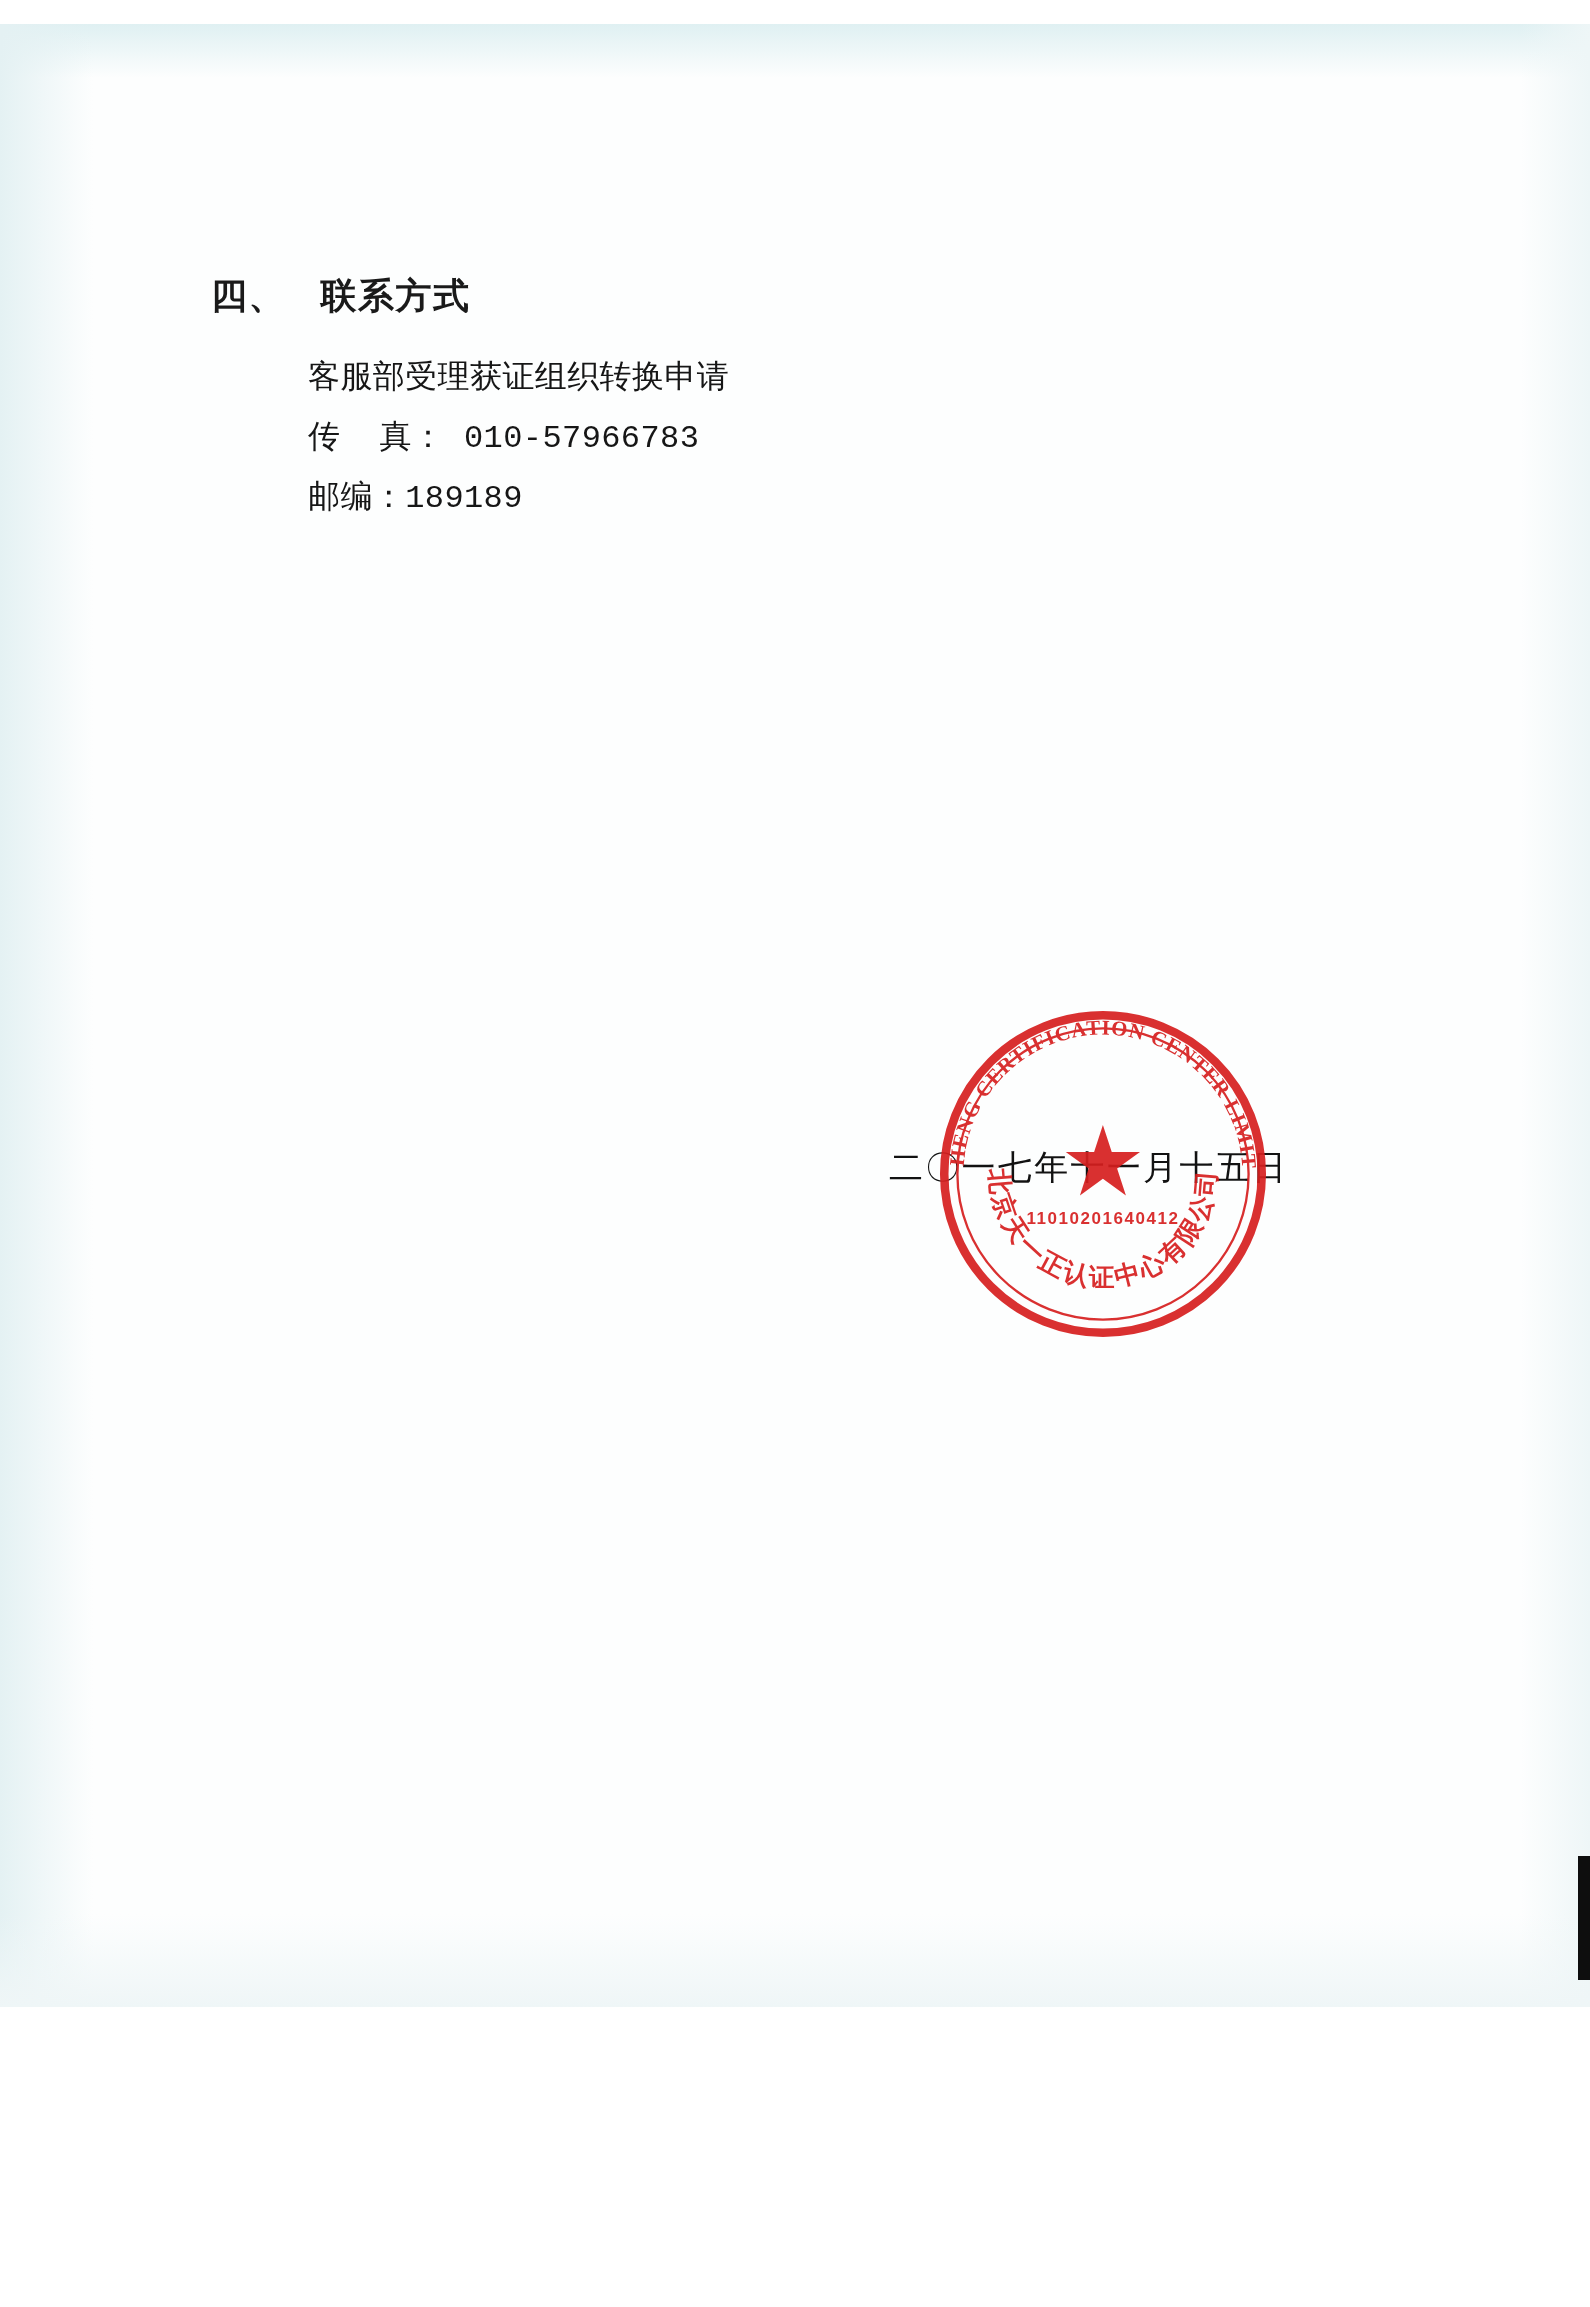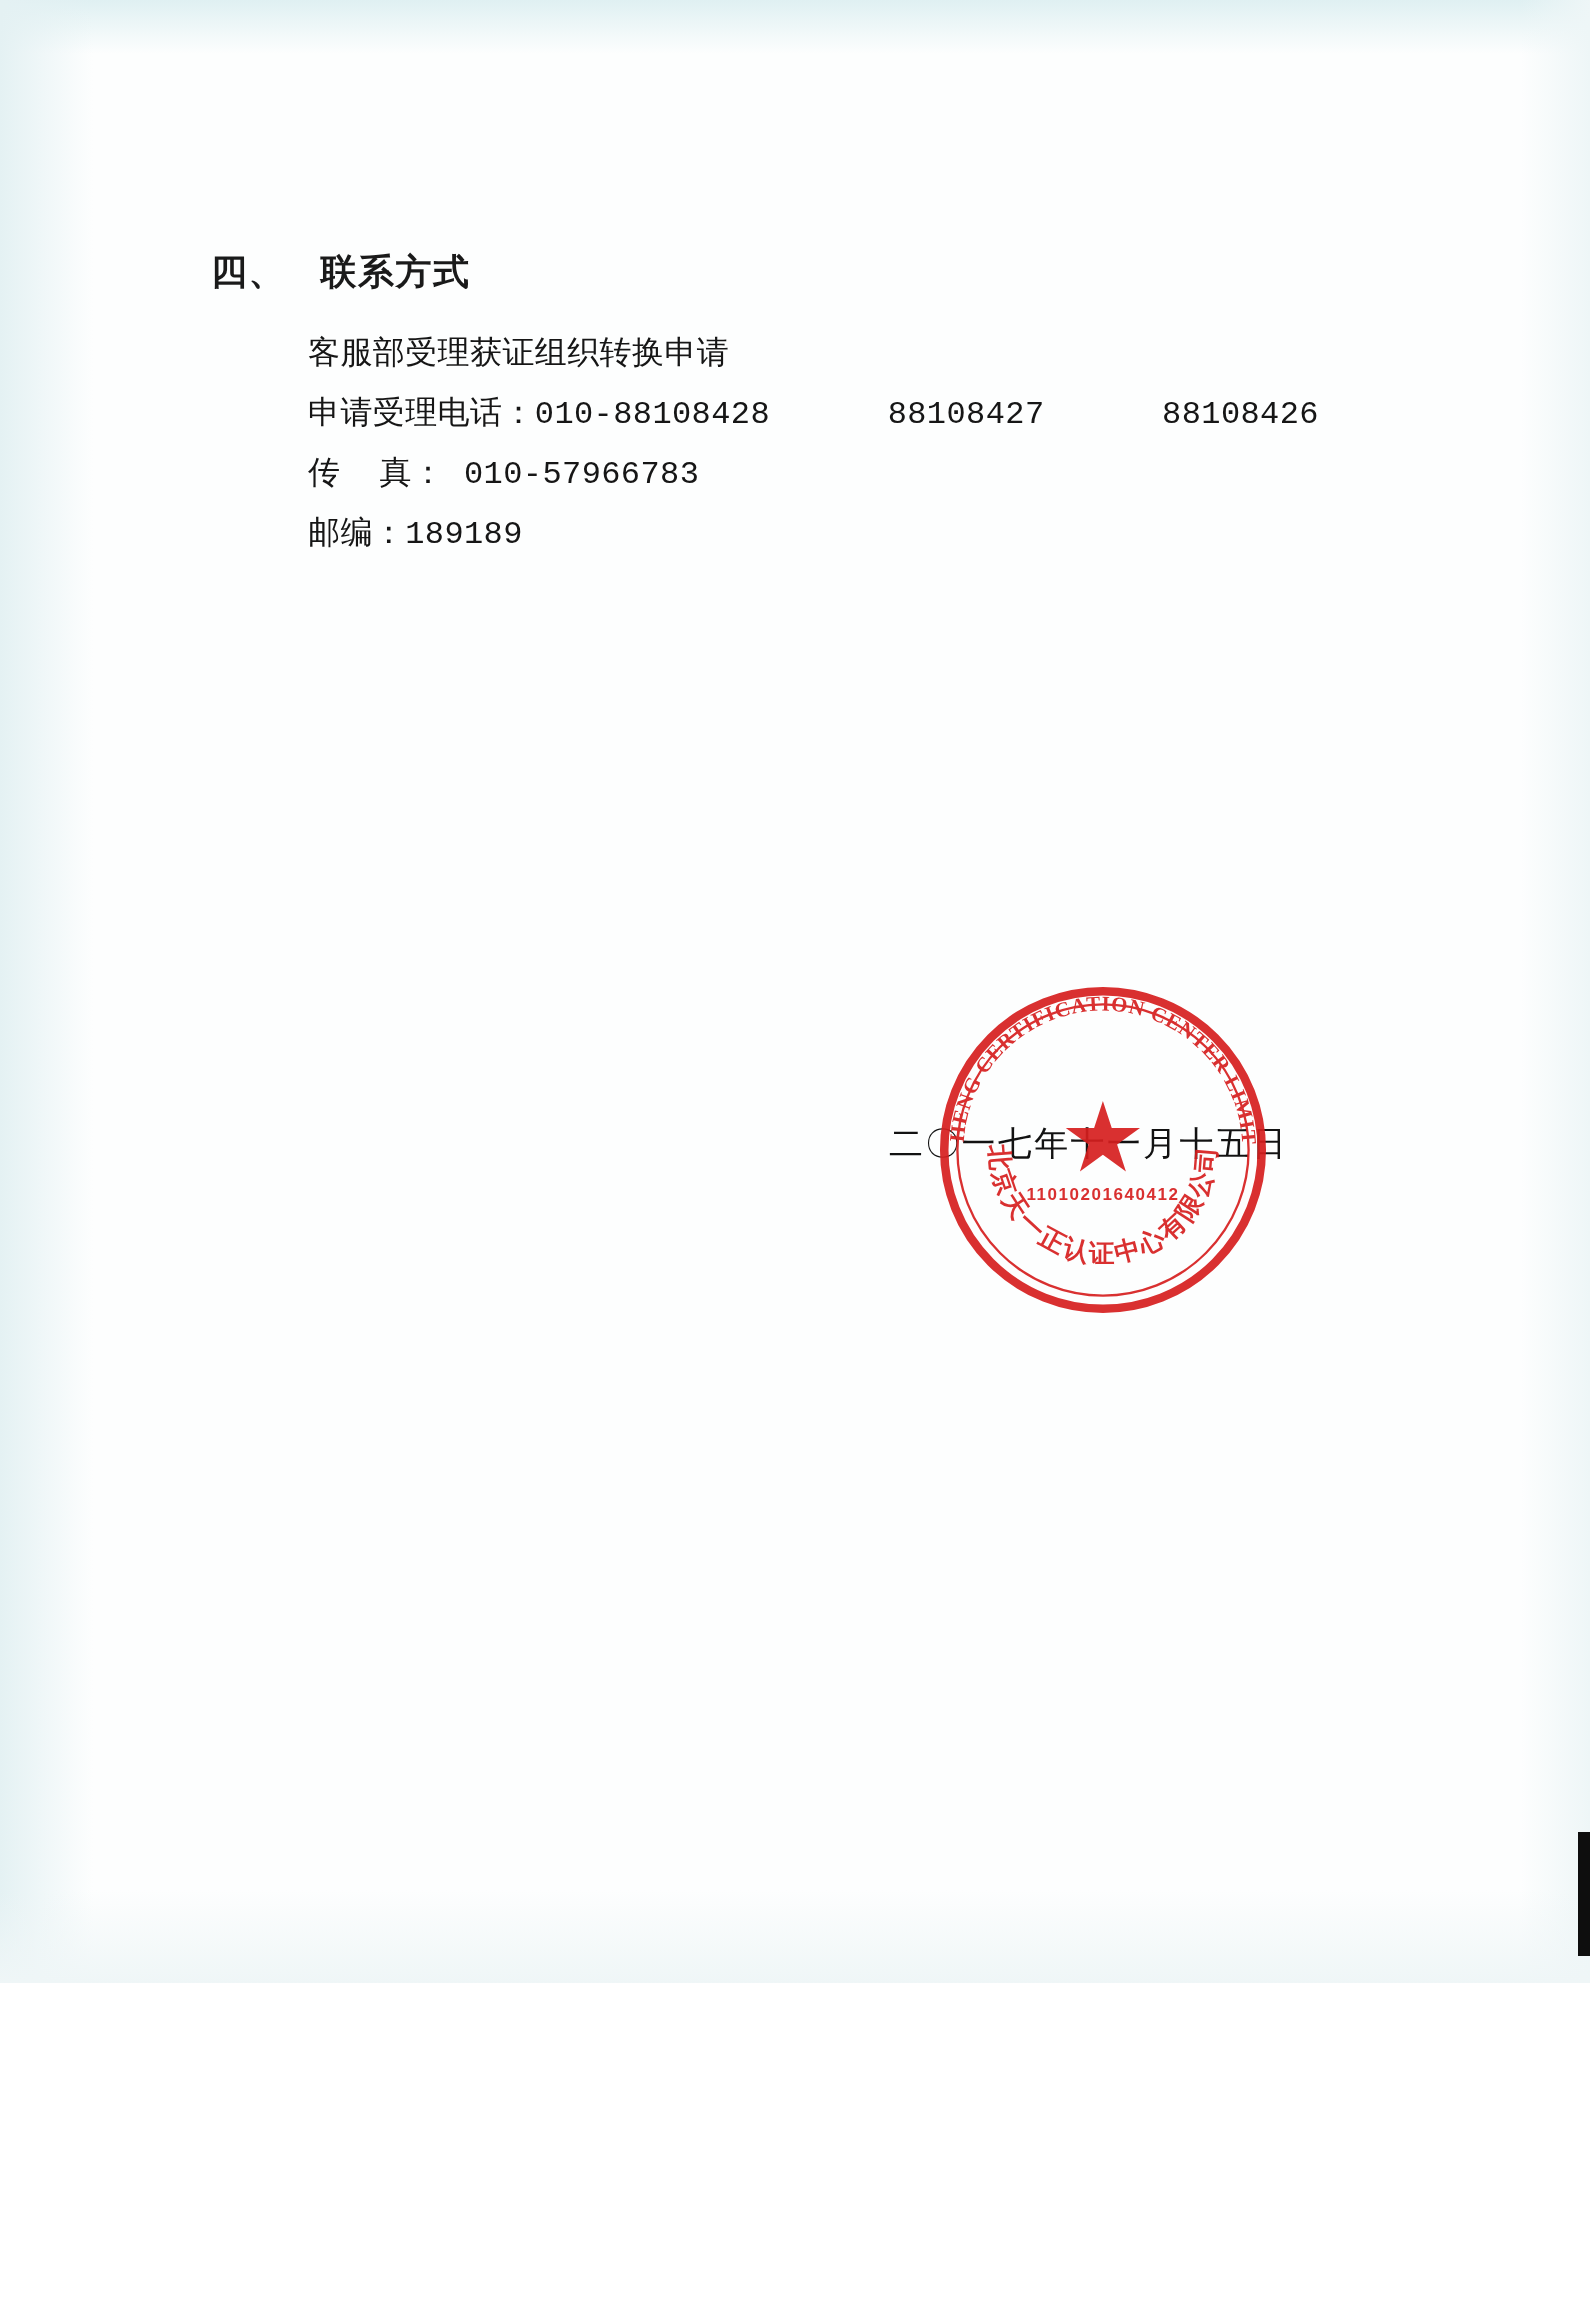--- a/index.html
+++ b/index.html
@@ -9,20 +9,21 @@
   }
   body {
     font-family: "Liberation Serif", serif;
   }
   .page {
     position: relative;
     width: 1590px;
     height: 1983px;
     background: #fdfefe;
     overflow: hidden;
+    margin-top: 24px;
   }
   
   .scan-tint-top {
     position: absolute;
     top: 0; left: 0; right: 0;
     height: 54px;
     background: linear-gradient(to bottom, #dff0f2 0%, rgba(253,254,254,0) 100%);
     pointer-events: none;
   }
   .scan-tint-left {
@@ -137,21 +138,20 @@
   <div class="scan-tint-right"></div>
   <div class="scan-tint-bottom"></div>
   <div class="edge-mark"></div>
 
   <div class="content">
 
     <div class="heading">四、   联系方式</div>
 
     <div class="body-lines">
       <div class="body-line">客服部受理获证组织转换申请</div>
-      <div class="body-line">申请受理电话：010-88108428      88108427      88108426</div>
       <div class="body-line">传  真： 010-57966783</div>
       <div class="body-line">邮编：189189</div>
     </div>
 
     <div class="date-line">二〇一七年十一月十五日</div>
 
     <div class="seal">
       <svg width="364" height="364" viewBox="0 0 470 470" xmlns="http://www.w3.org/2000/svg">
         <defs>
           <path id="outerArc" d="M 55,235 A 180,180 0 1 1 415,235"></path>

